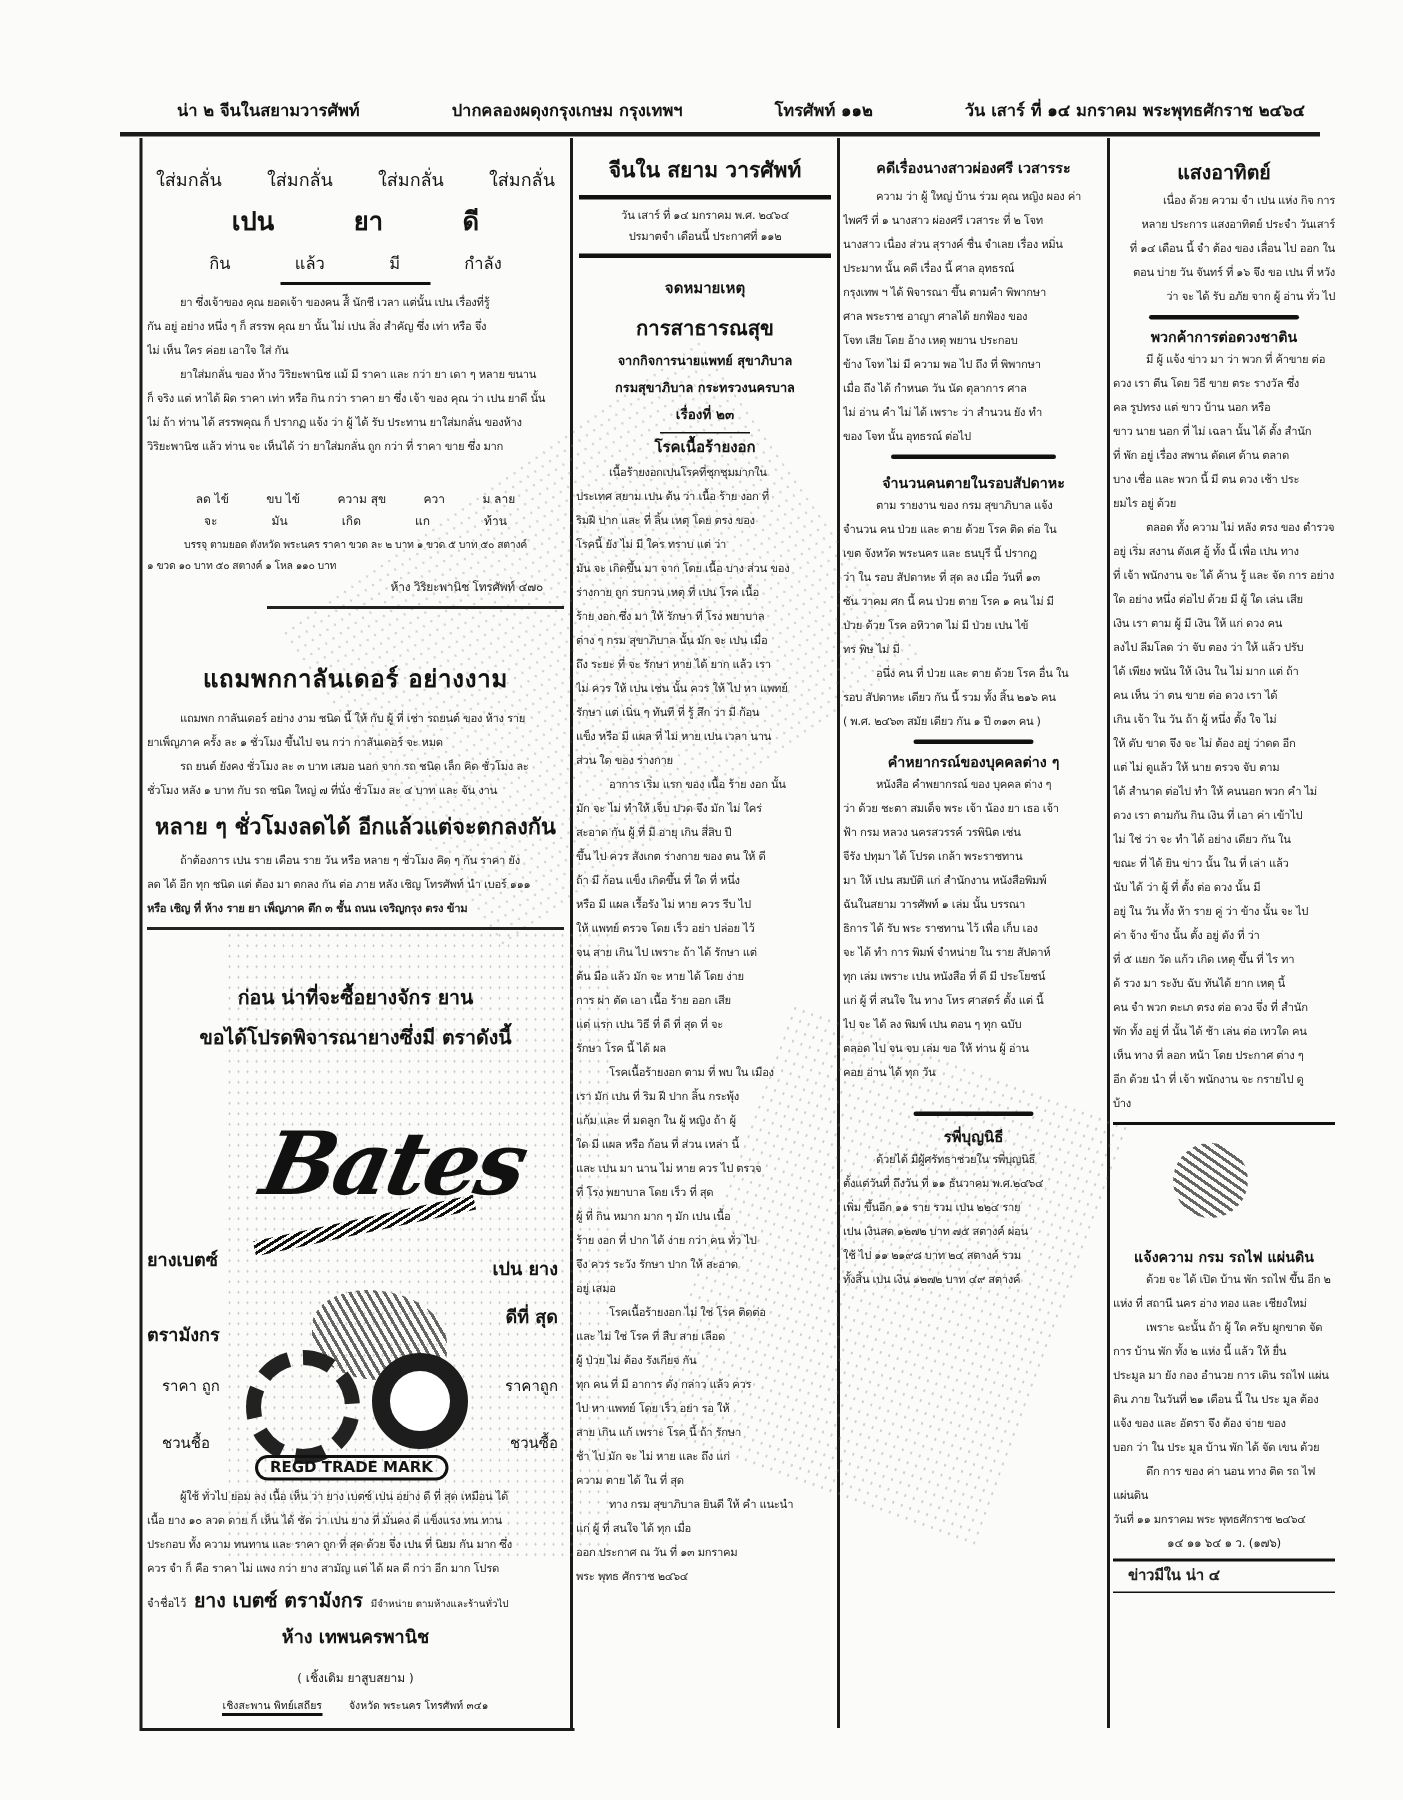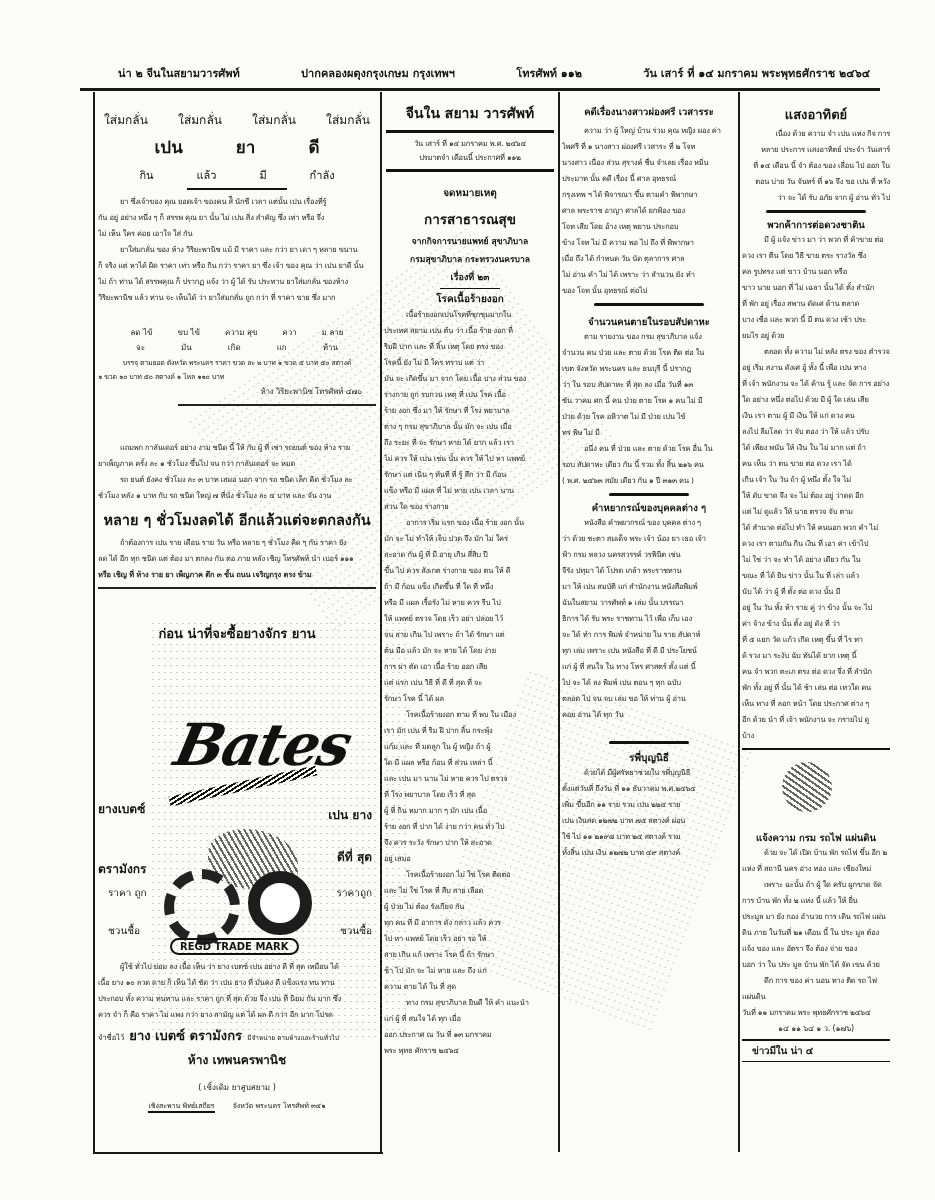--- a/index.html
+++ b/index.html
@@ -88,43 +88,45 @@
     <span>เกิด</span>
     <span>แก</span>
     <span>ท้าน</span>
   </div>
   <div class="t center" style="font-size:7px;line-height:14px;">บรรจุ ตามยอด ตังหวัด พระนคร ราคา ขวด ละ ๒ บาท ๑ ขวด ๕ บาท ๕๐ สตางค์</div>
   <div class="t" style="font-size:7px;line-height:14px;">๑ ขวด ๑๐ บาท ๕๐ สตางค์ ๑ โหล ๑๑๐ บาท</div>
   <div class="t" style="text-align:right;padding-right:14px;font-size:8px;">ห้าง วิริยะพานิช โทรศัพท์ ๔๗๐</div>
   <div style="height:2px;background:#222;margin:4px 0 0 80px;"></div>
 
   <div style="margin-top:34px;">
+    <div class="hd" style="font-size:16px;letter-spacing:0.5px;">แถมพกกาลันเดอร์ อย่างงาม</div>
     <div class="t ind" style="margin-top:6px;">แถมพก กาลันเดอร์ อย่าง งาม ชนิด นี้ ให้ กับ ผู้ ที่ เช่า รถยนต์ ของ ห้าง ราย</div>
     <div class="t">ยาเพ็ญภาค ครั้ง ละ ๑ ชั่วโมง ขึ้นไป จน กว่า กาลันเดอร์ จะ หมด</div>
     <div class="t ind">รถ ยนต์ ยังคง ชั่วโมง ละ ๓ บาท เสมอ นอก จาก รถ ชนิด เล็ก คิด ชั่วโมง ละ</div>
     <div class="t">ชั่วโมง หลัง ๑ บาท กับ รถ ชนิด ใหญ่ ๗ ที่นั่ง ชั่วโมง ละ ๔ บาท และ จัน งาน</div>
     <div class="hd" style="font-size:14.5px;margin:4px 0;">หลาย ๆ ชั่วโมงลดได้ อีกแล้วแต่จะตกลงกัน</div>
     <div class="t ind">ถ้าต้องการ เปน ราย เดือน ราย วัน หรือ หลาย ๆ ชั่วโมง คิด ๆ กัน ราคา ยัง</div>
     <div class="t">ลด ได้ อีก ทุก ชนิด แต่ ต้อง มา ตกลง กัน ต่อ ภาย หลัง เชิญ โทรศัพท์ นำ เบอร์ ๑๑๑</div>
     <div class="t bold">หรือ เชิญ ที่ ห้าง ราย ยา เพ็ญภาค ตึก ๓ ชั้น ถนน เจริญกรุง ตรง ข้าม</div>
     <div style="height:2px;background:#222;margin-top:4px;"></div>
   </div>
 
   <div style="position:relative;height:470px;">
     <div class="hd" style="font-size:13px;margin-top:34px;">ก่อน น่าที่จะซื้อยางจักร ยาน</div>
+    <div class="hd" style="font-size:13px;margin-top:6px;">ขอได้โปรดพิจารณายางซึ่งมี ตราดังนี้</div>
     <div class="bates" style="position:absolute;left:78px;top:88px;">Bates</div>
     <div style="position:absolute;left:70px;top:158px;width:150px;height:10px;background:repeating-linear-gradient(-20deg,#111 0 2px,transparent 2px 4px);transform:rotate(-12deg);"></div>
 
     <div class="bold" style="position:absolute;left:0;top:176px;font-size:12px;">ยางเบตซ์</div>
-    <div class="bold" style="position:absolute;left:0;top:236px;font-size:12px;">ตรามังกร</div>
+    <div class="bold" style="position:absolute;left:0;top:226px;font-size:12px;">ตรามังกร</div>
     <div style="position:absolute;left:10px;top:262px;font-size:10px;">ราคา ถูก</div>
     <div style="position:absolute;left:10px;top:300px;font-size:10px;">ชวนชื้อ</div>
 
     <div class="bold" style="position:absolute;right:4px;top:182px;font-size:12px;">เปน ยาง</div>
-    <div class="bold" style="position:absolute;right:4px;top:224px;font-size:12px;margin-left:20px;">ดีที่ สุด</div>
+    <div class="bold" style="position:absolute;right:4px;top:214px;font-size:12px;margin-left:20px;">ดีที่ สุด</div>
     <div style="position:absolute;right:4px;top:262px;font-size:10px;">ราคาถูก</div>
     <div style="position:absolute;right:4px;top:300px;font-size:10px;">ชวนซื้อ</div>
 
     <div class="dragon" style="left:110px;top:206px;width:90px;height:60px;border-radius:40% 60% 30% 50%;"></div>
     <div class="tire" style="left:66px;top:246px;width:56px;height:56px;"></div>
     <div class="tire solid" style="left:150px;top:248px;width:40px;height:40px;"></div>
     <div style="position:absolute;left:72px;top:312px;"><span class="trademark">REGD TRADE MARK</span></div>
 
     <div style="position:absolute;top:336px;left:0;width:278px;">
       <div class="t ind">ผู้ใช้ ทั่วไป ย่อม ลง เนื้อ เห็น ว่า ยาง เบตซ์ เปน อย่าง ดี ที่ สุด เหมือน ได้</div>

